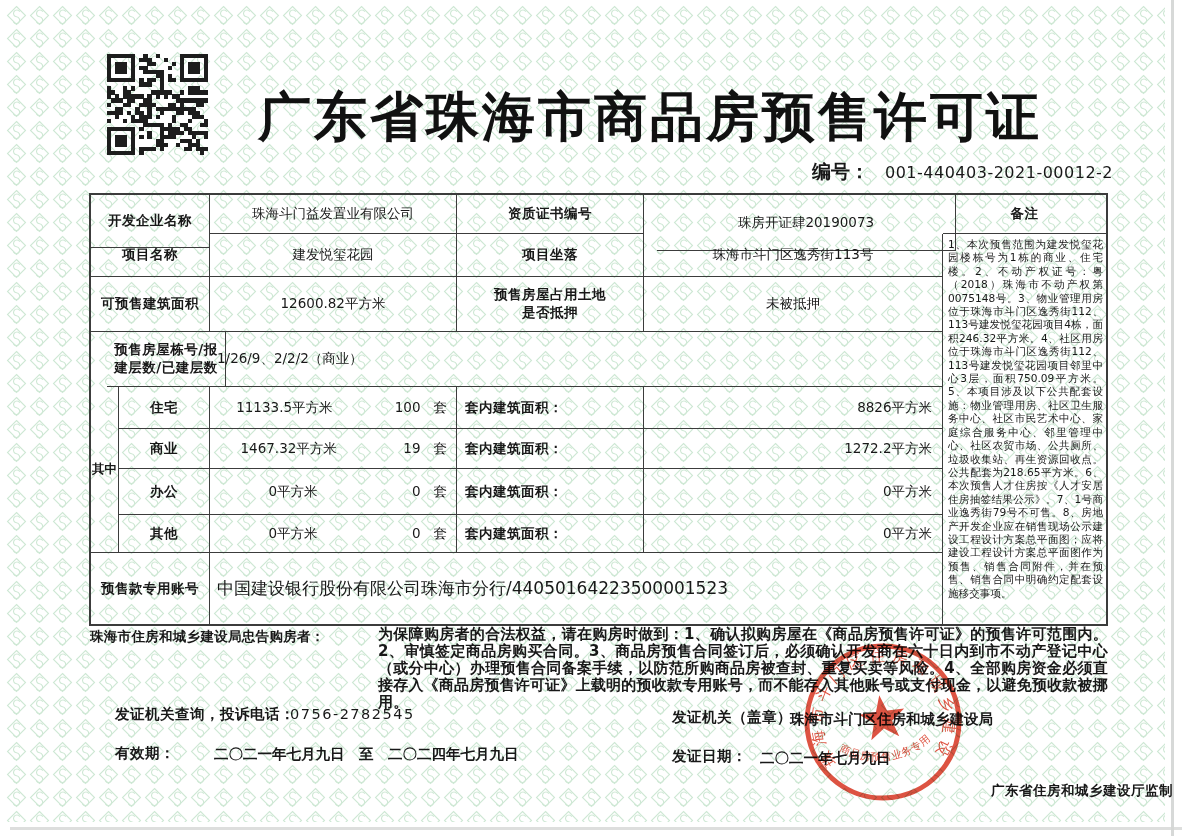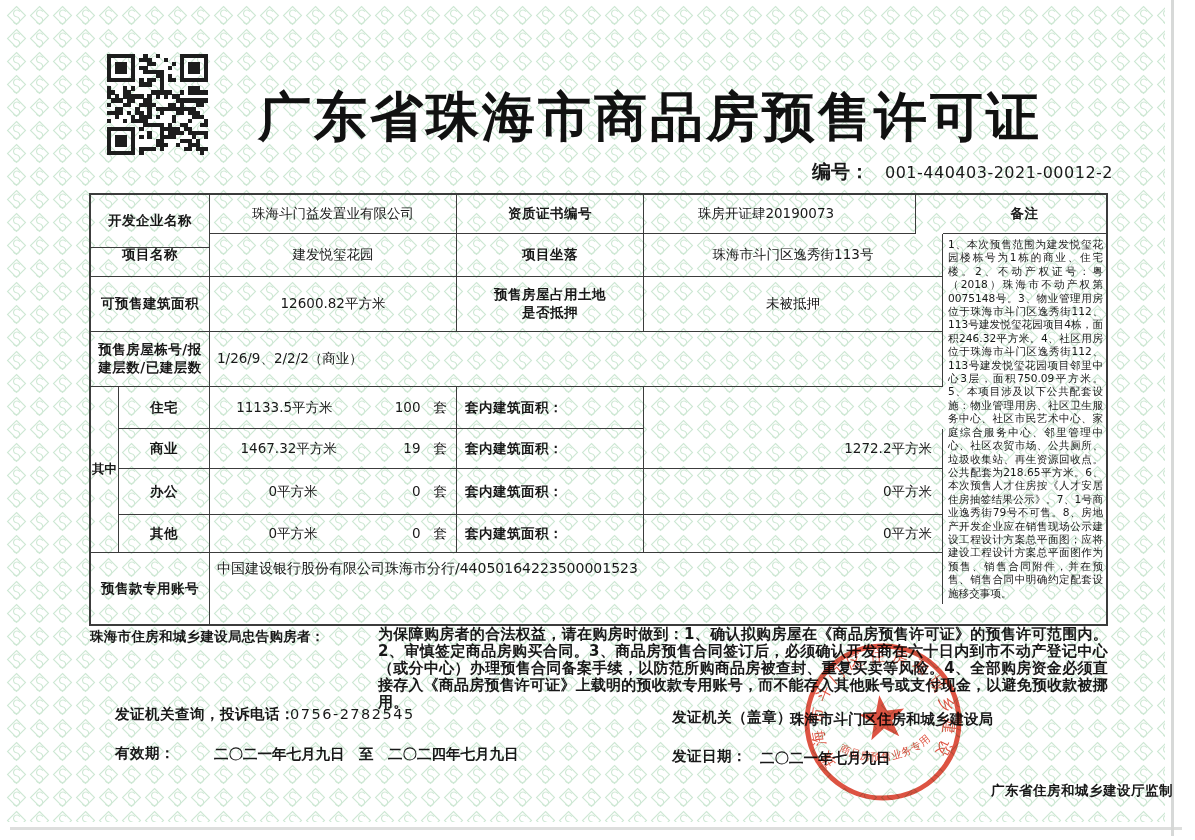--- a/index.html
+++ b/index.html
@@ -391,51 +391,52 @@
   <div class="cert-no">
     <span class="lab">编号：</span>
     <span class="val">001-440403-2021-00012-2</span>
   </div>
 
   <div class="tbl">
 
     <div class="cell lbl" style="left:0;top:0;width:119px;height:53px">开发企业名称</div>
     <div class="cell lbl" style="left:366px;top:0;width:187px;height:39px">资质证书编号</div>
     <div class="cell" style="left:119px;top:0;width:247px;height:39px">珠海斗门益发置业有限公司</div>
-    <div class="cell" style="left:526px;top:0;width:299px;height:39px">珠房开证肆20190073</div>
+    <div class="cell" style="left:566px;top:0;width:299px;height:56px">珠房开证肆20190073</div>
     <div class="cell lbl" style="left:0;top:39px;width:119px;height:43px">项目名称</div>
 
     <div class="cell lbl no-r" style="left:852px;top:0;width:163px;height:39px">备注</div>
     <div class="cell lbl" style="left:366px;top:39px;width:187px;height:43px">项目坐落</div>
     <div class="cell" style="left:119px;top:39px;width:247px;height:43px">建发悦玺花园</div>
     <div class="cell" style="left:553px;top:39px;width:299px;height:43px">珠海市斗门区逸秀街113号</div>
 
     <div class="cell remarks no-r no-b" style="left:852px;top:39px;width:163px;height:390px">1、本次预售范围为建发悦玺花园楼栋号为1栋的商业、住宅楼。2、不动产权证号：粤（2018）珠海市不动产权第0075148号。3、物业管理用房位于珠海市斗门区逸秀街112、113号建发悦玺花园项目4栋，面积246.32平方米。4、社区用房位于珠海市斗门区逸秀街112、113号建发悦玺花园项目邻里中心3层，面积750.09平方米。5、本项目涉及以下公共配套设施：物业管理用房、社区卫生服务中心、社区市民艺术中心、家庭综合服务中心、邻里管理中心、社区农贸市场、公共厕所、垃圾收集站、再生资源回收点。公共配套为218.65平方米。6、本次预售人才住房按《人才安居住房抽签结果公示》。7、1号商业逸秀街79号不可售。8、房地产开发企业应在销售现场公示建设工程设计方案总平面图；应将建设工程设计方案总平面图作为预售、销售合同附件，并在预售、销售合同中明确约定配套设施移交事项。</div>
 
     <div class="cell lbl" style="left:0;top:82px;width:119px;height:55px">可预售建筑面积</div>
     <div class="cell" style="left:119px;top:82px;width:247px;height:55px">12600.82平方米</div>
     <div class="cell lbl pre" style="left:366px;top:82px;width:187px;height:55px">预售房屋占用土地
 是否抵押</div>
     <div class="cell" style="left:553px;top:82px;width:299px;height:55px">未被抵押</div>
 
-    <div class="cell lbl pre" style="left:0;top:137px;width:119px;height:55px">预售房屋栋号/报
+    <div class="cell lbl pre" style="left:16px;top:137px;width:119px;height:55px">预售房屋栋号/报
 建层数/已建层数</div>
     <div class="cell left" style="left:119px;top:137px;width:733px;height:55px;padding-left:7px">1/26/9、2/2/2（商业）</div>
 
     <div class="cell lbl" style="left:0;top:192px;width:28px;height:166px;padding:0;font-size:12.5px;letter-spacing:0;white-space:nowrap">其中</div>
 
     <div class="cell lbl" style="left:28px;top:192px;width:91px;height:42px">住宅</div>
     <div class="cell amt" style="left:119px;top:192px;width:247px;height:42px">
       <span class="amt-area">11133.5平方米</span>
       <span class="amt-units">
         <span>100</span>
         <span>套</span>
       </span>
     </div>
     <div class="cell lbl left" style="left:366px;top:192px;width:187px;height:42px;padding-left:8px">套内建筑面积：</div>
+    <div class="cell right" style="left:553px;top:192px;width:299px;height:42px">8826平方米</div>
 
     <div class="cell lbl" style="left:28px;top:234px;width:91px;height:40px">商业</div>
     <div class="cell amt" style="left:119px;top:234px;width:247px;height:40px">
       <span class="amt-area">1467.32平方米</span>
       <span class="amt-units">
         <span>19</span>
         <span>套</span>
       </span>
     </div>
     <div class="cell lbl left" style="left:366px;top:234px;width:187px;height:40px;padding-left:8px">套内建筑面积：</div>
@@ -457,21 +458,21 @@
       <span class="amt-area">0平方米</span>
       <span class="amt-units">
         <span>0</span>
         <span>套</span>
       </span>
     </div>
     <div class="cell lbl left" style="left:366px;top:320px;width:187px;height:38px;padding-left:8px">套内建筑面积：</div>
     <div class="cell right" style="left:553px;top:320px;width:299px;height:38px">0平方米</div>
 
     <div class="cell lbl no-b" style="left:0;top:358px;width:119px;height:71px">预售款专用账号</div>
-    <div class="cell left no-b" style="left:119px;top:338px;width:733px;height:71px;padding-left:7px;font-size:14px">中国建设银行股份有限公司珠海市分行/44050164223500001523</div>
+    <div class="cell left no-b" style="left:119px;top:358px;width:733px;height:71px;padding-left:7px;font-size:17px">中国建设银行股份有限公司珠海市分行/44050164223500001523</div>
   </div>
 
   <div class="advisory">
     <div class="lab">珠海市住房和城乡建设局忠告购房者：</div>
     <div class="txt">为保障购房者的合法权益，请在购房时做到：1、确认拟购房屋在《商品房预售许可证》的预售许可范围内。2、审慎签定商品房购买合同。3、商品房预售合同签订后，必须确认开发商在六十日内到市不动产登记中心（或分中心）办理预售合同备案手续，以防范所购商品房被查封、重复买卖等风险。4、全部购房资金必须直接存入《商品房预售许可证》上载明的预收款专用账号，而不能存入其他账号或支付现金，以避免预收款被挪用。</div>
   </div>
 
   <div class="f-lab" style="left:115px;top:705px">发证机关查询，投诉电话：</div>
   <div class="f-val phone" style="left:290px;top:706px">0756-2782545</div>
   <div class="f-lab" style="left:672px;top:708px">发证机关（盖章）：</div>

